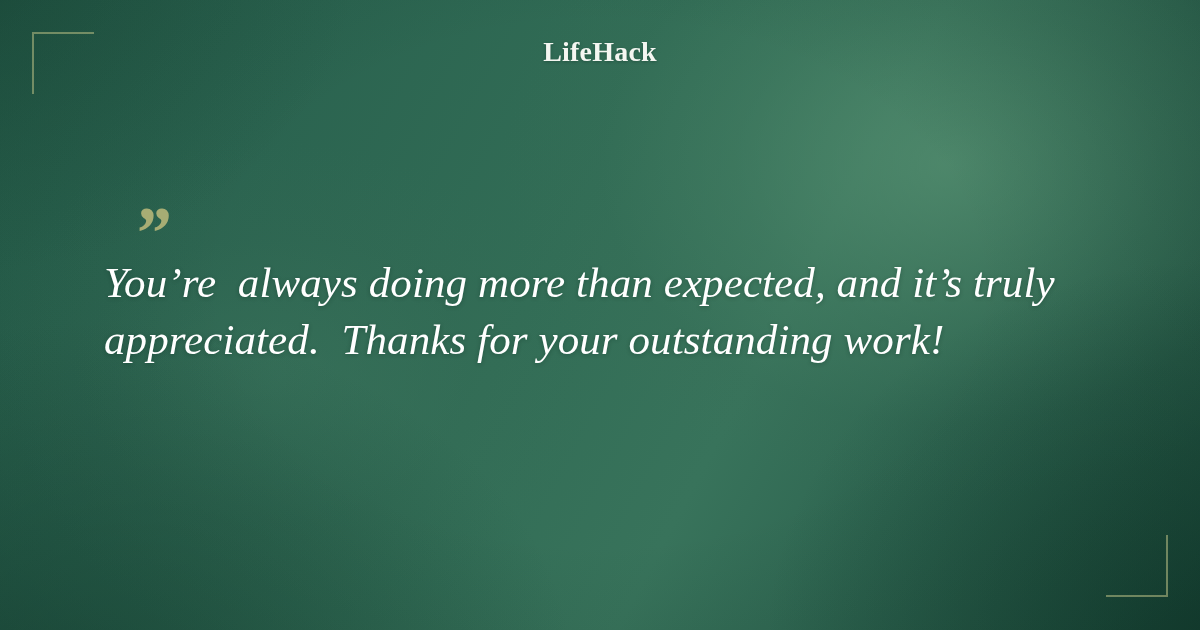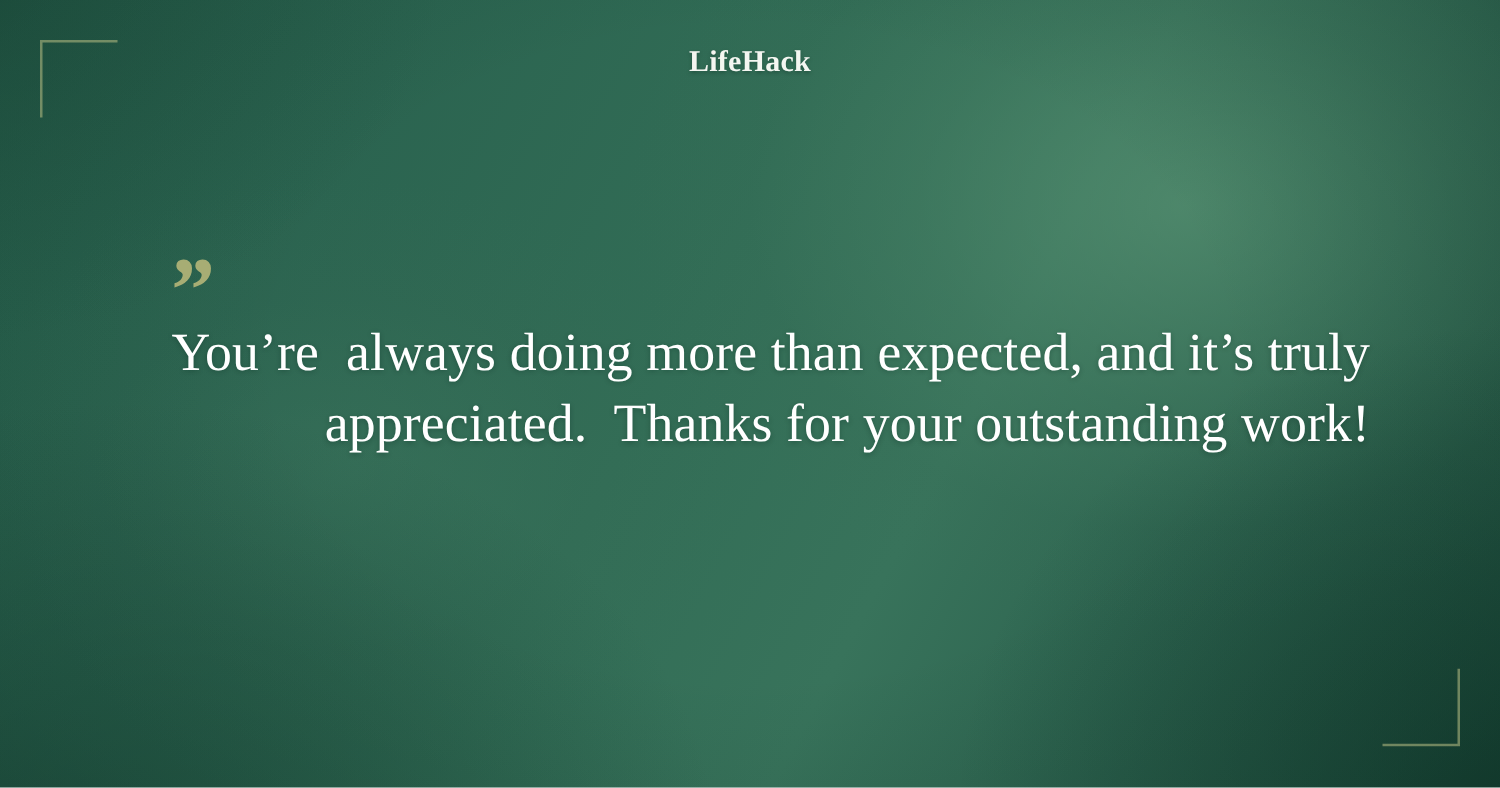--- a/index.html
+++ b/index.html
@@ -103,21 +103,21 @@
 
   
   .brand {
     position: absolute;
     top: 38px;
     left: 0;
     width: 1200px;
     text-align: center;
     color: #f4f6f1;
     font-family: "Liberation Serif", "DejaVu Serif", serif;
-    font-size: 24px;
+    font-size: 28px;
     font-weight: 700;
     letter-spacing: 0.2px;
     line-height: 1;
     text-shadow: 0 1px 3px rgba(10,40,30,0.35);
   }
 
   
   .quote-block {
     position: absolute;
     top: 196px;
@@ -133,24 +133,25 @@
     font-family: "Liberation Serif", "DejaVu Serif", serif;
     font-size: 74px;
     font-style: italic;
     font-weight: 700;
     letter-spacing: -2px;
     user-select: none;
   }
   .quote-text {
     margin-top: 14px;
     padding: 0 4px;
-    text-align: right;
+    text-align: left;
     color: #ffffff;
     font-family: "Liberation Serif", "DejaVu Serif", serif;
     font-size: 43px;
+    font-style: italic;
     font-weight: 400;
     line-height: 57px;
     letter-spacing: 0.1px;
     white-space: pre-wrap;
     text-shadow: 0 1px 4px rgba(8,36,27,0.30);
   }
 </style>
 </head>
 <body>
 

